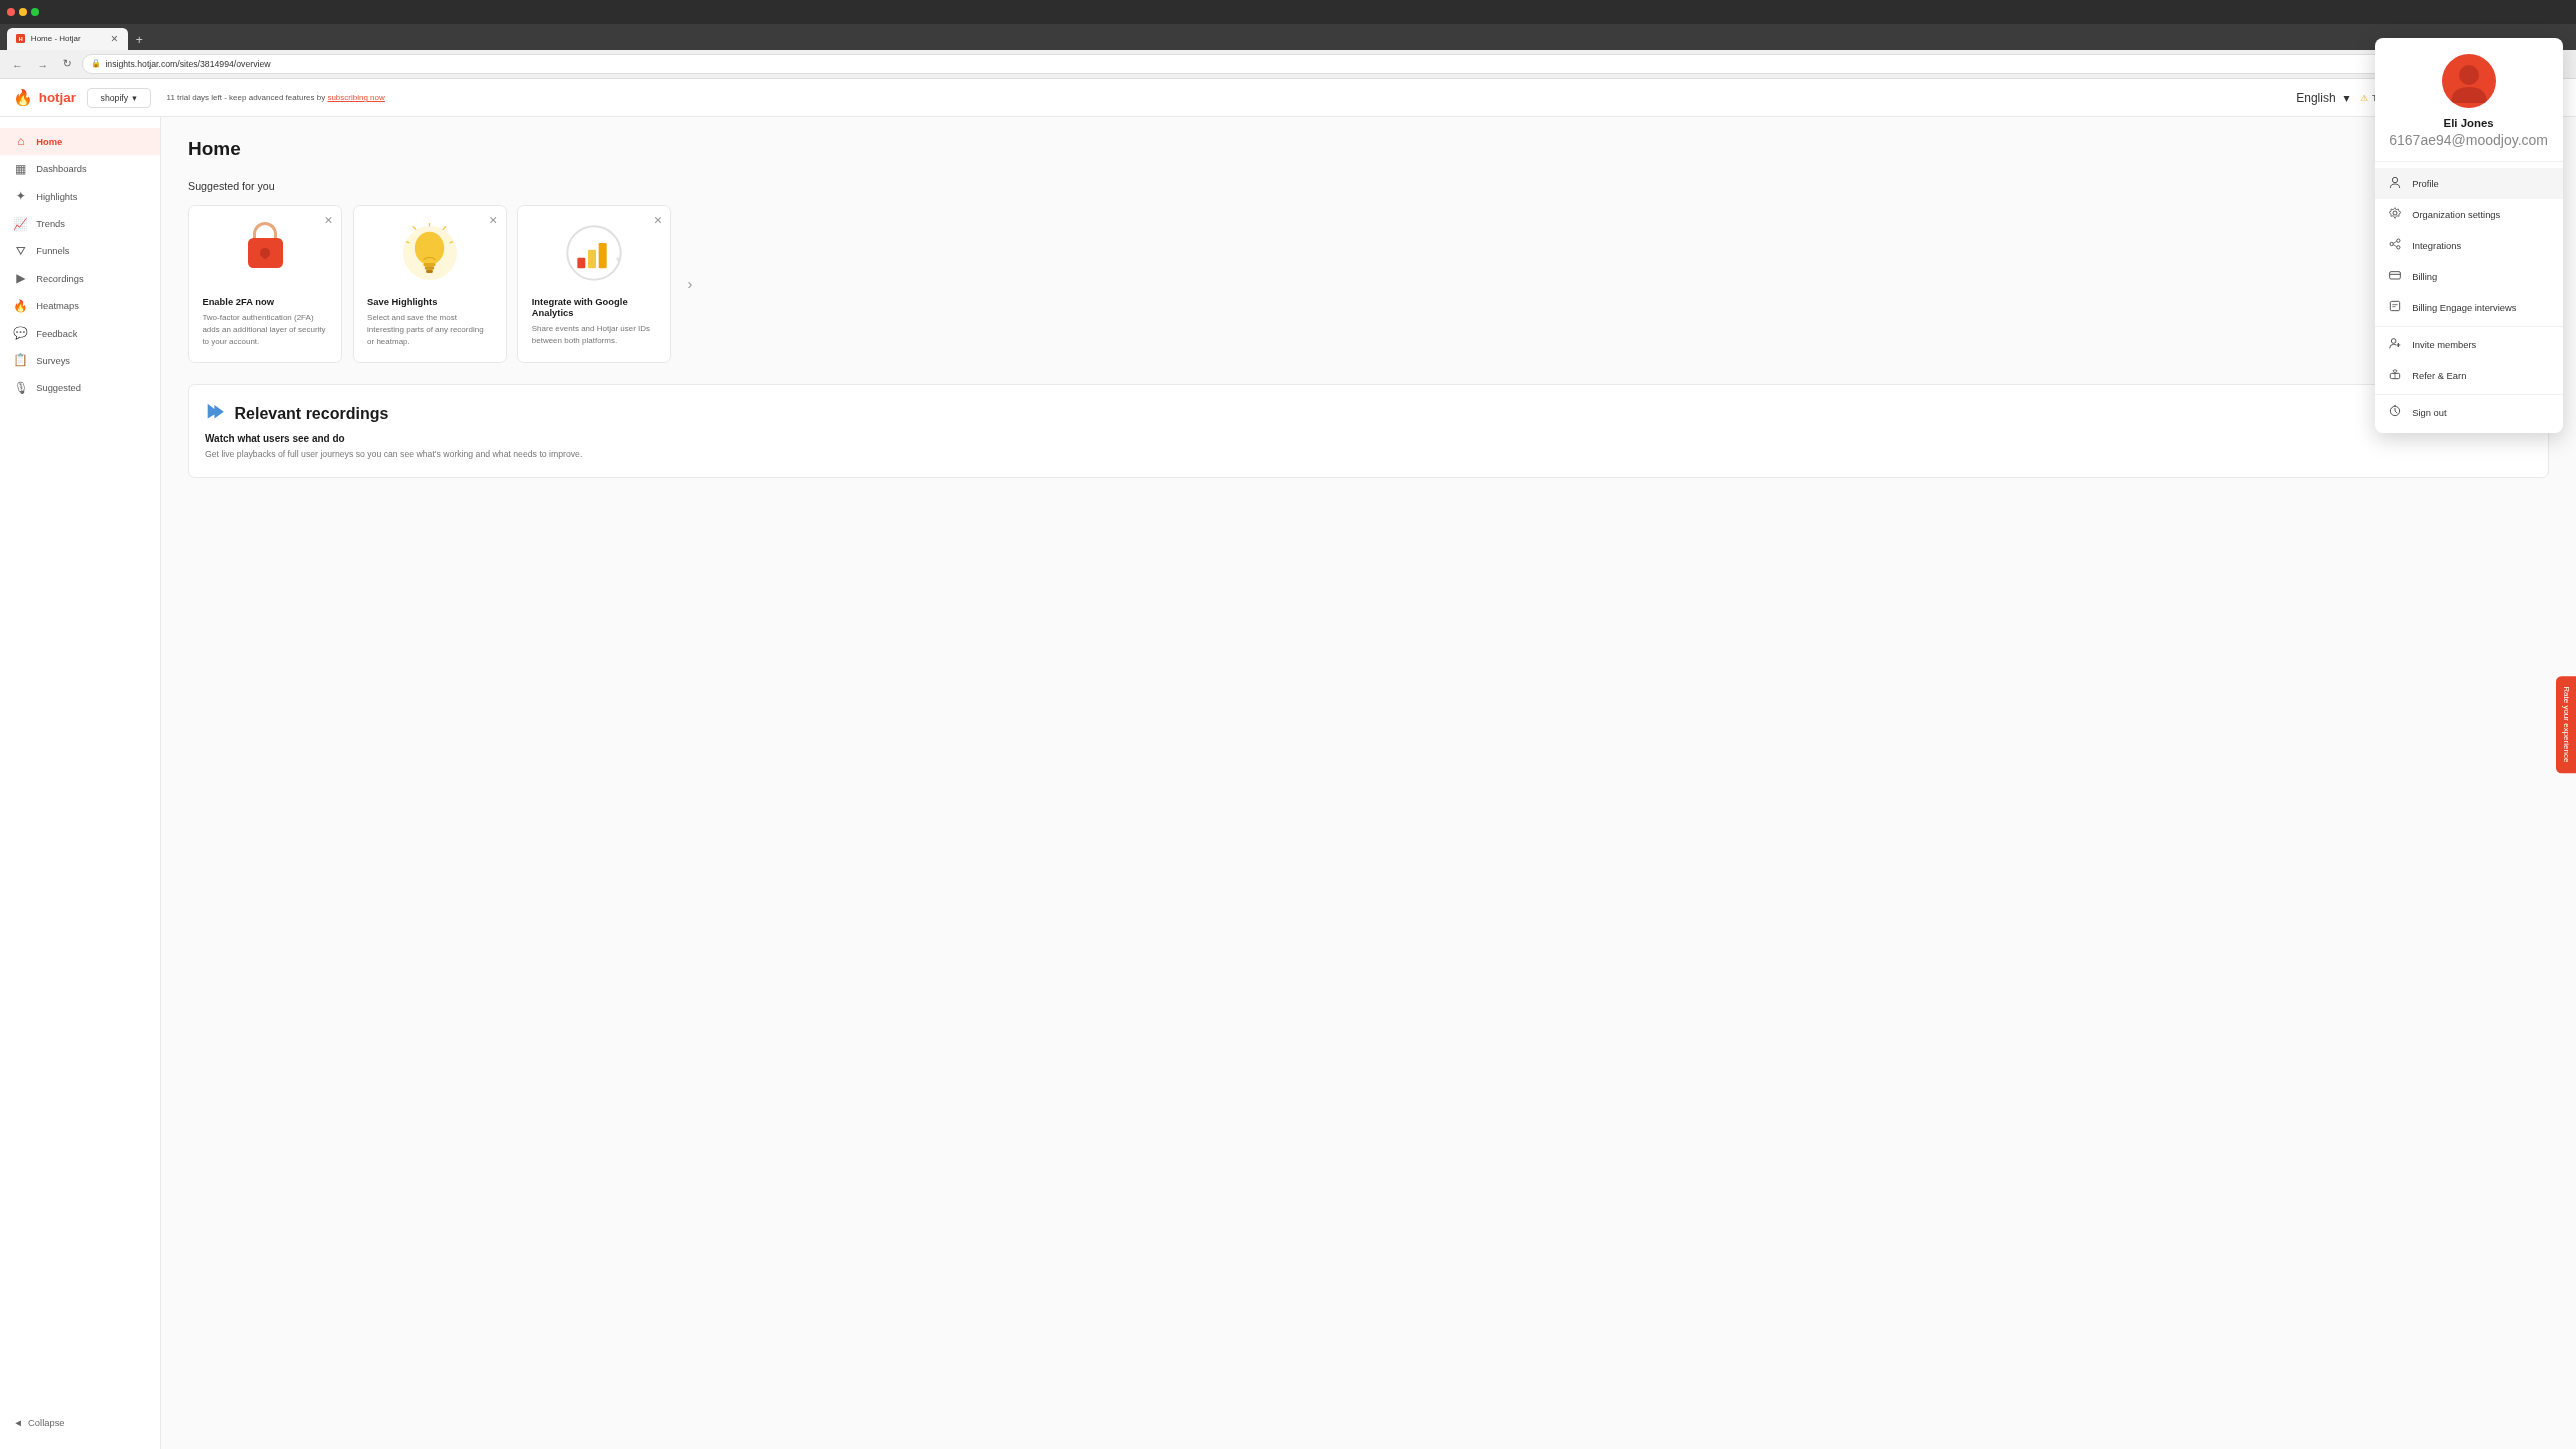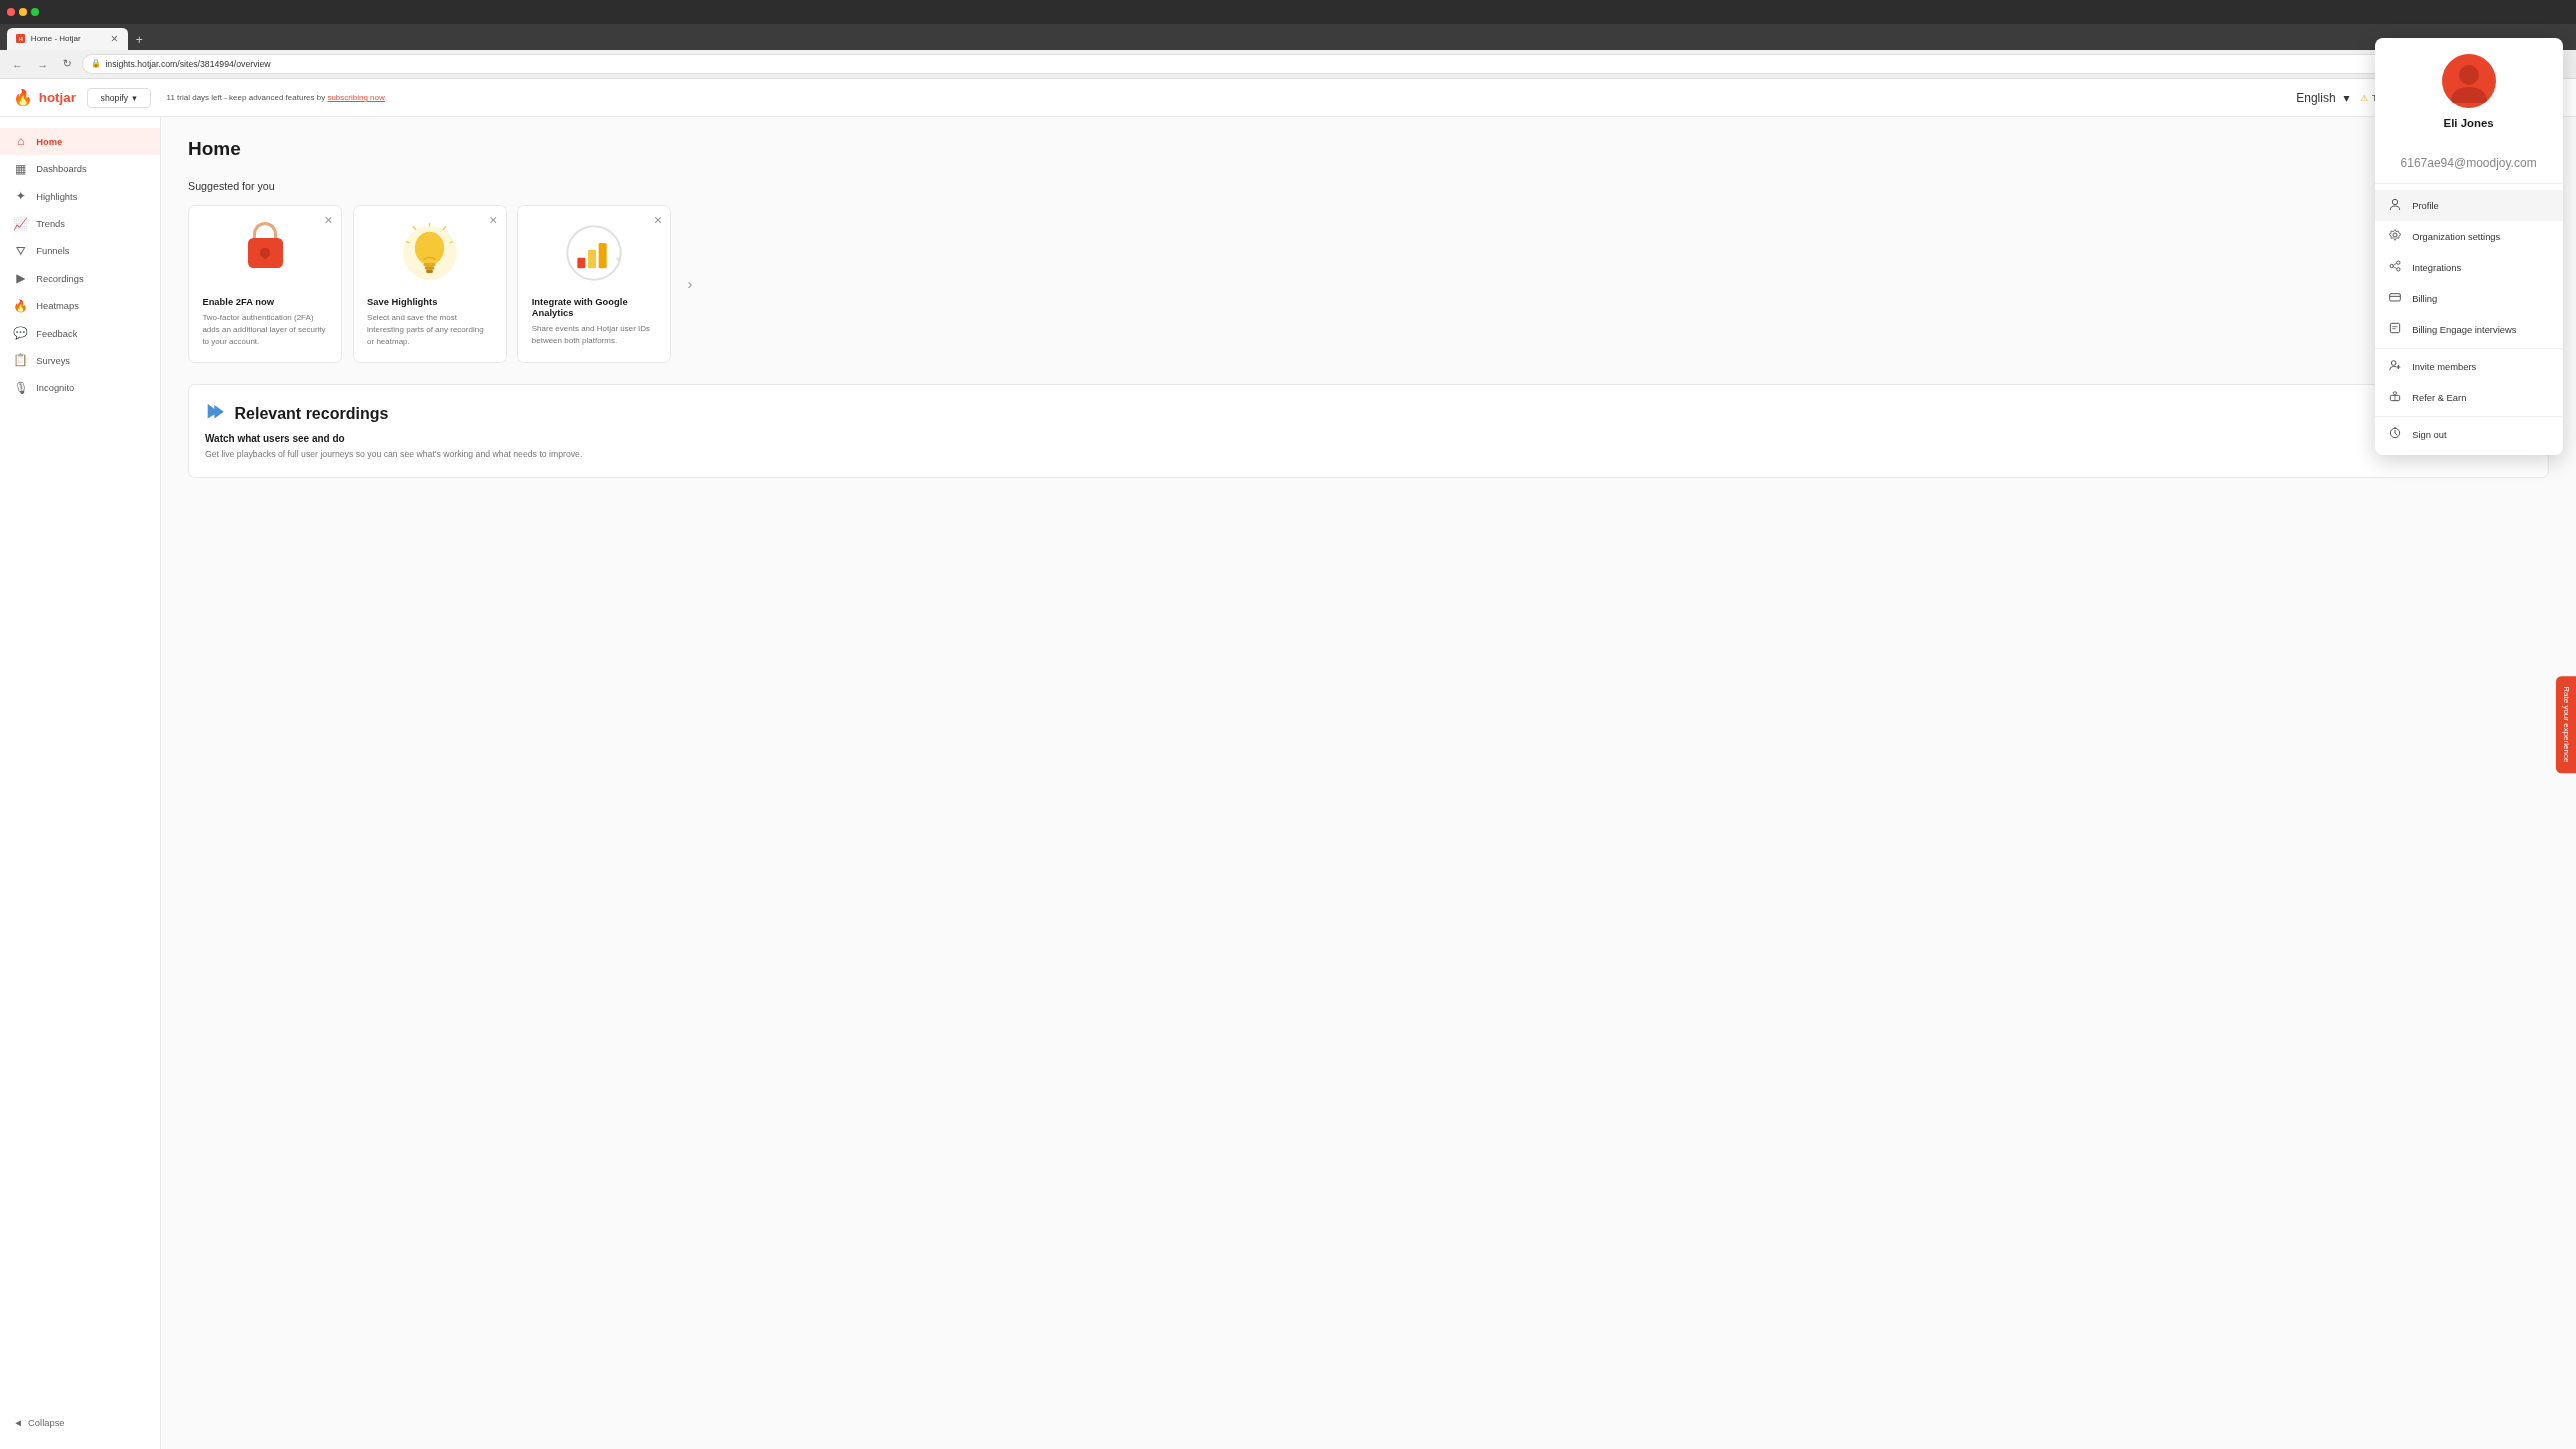--- a/index.html
+++ b/index.html
@@ -86,21 +86,21 @@
     .recordings-header { display: flex; align-items: center; gap: 8px; margin-bottom: 5.4px; }
     .recordings-icon { color: #4a90d9; font-size: 19px; }
     .recordings-title { font-size: 16px; font-weight: 700; color: #1a1a1a; }
     .sessions-btn { margin-left: auto; padding: 5.4px 10.7px; border: 0.7px solid #ddd; border-radius: 4px; background: white; display: flex; align-items: center; gap: 4px; cursor: pointer; font-size: 8.7px; }
     .recordings-subtitle { font-size: 10px; font-weight: 600; color: #1a1a1a; margin-bottom: 4px; }
     .recordings-desc { font-size: 8.7px; color: #777; line-height: 1.5; }
     .profile-dropdown { position: fixed; right: 13.4px; top: 38px; width: 188px; background: white; border-radius: 8px; box-shadow: 0 5.4px 21.5px rgba(0,0,0,0.18); z-index: 200; padding: 0; overflow: hidden; }
     .profile-header { padding: 16px 13.4px 13.4px; display: flex; flex-direction: column; align-items: center; border-bottom: 0.7px solid #f0f0f0; justify-content: space-between; }
     .profile-avatar { width: 54px; height: 54px; border-radius: 50%; background: #e8442a; display: flex; align-items: center; justify-content: center; margin-bottom: 9.4px; overflow: hidden; }
     .profile-name { font-size: 11.4px; font-weight: 700; color: #1a1a1a; margin-bottom: 2.7px; }
-    .profile-email { font-size: 12px; color: #888; margin-top: 24px; }
+    .profile-email { font-size: 14px; color: #888; }
     .menu-items { padding: 5.4px 0; }
     .menu-item { display: flex; align-items: center; gap: 9.4px; padding: 8px 13.4px; cursor: pointer; color: #333; font-size: 9.4px; transition: background 0.1s; }
     .menu-item.active { background: #f5f5f5; }
     .menu-icon { font-size: 12px; color: #555; width: 14.8px; text-align: center; }
     .menu-divider { height: 0.7px; background: #f0f0f0; margin: 2.7px 0; }
 
     
     .rate-experience { position: fixed; right: 0; top: 50%; transform: translateY(-50%); background: #e8442a; color: white; writing-mode: vertical-rl; text-orientation: mixed; padding: 10.7px 5.4px; border-radius: 5.4px 0 0 5.4px; font-size: 8px; cursor: pointer; z-index: 50; }
   </style>
 </head>
@@ -217,21 +217,21 @@
         <div class="sidebar-item">
           <span class="sidebar-icon">💬</span>
           <span>Feedback</span>
         </div>
         <div class="sidebar-item">
           <span class="sidebar-icon">📋</span>
           <span>Surveys</span>
         </div>
         <div class="sidebar-item">
           <span class="sidebar-icon">🎙</span>
-          <span>Incognito</span>
+          <span>Suggested</span>
         </div>
       </nav>
       <div class="sidebar-bottom">
         <div class="collapse-btn">
           <span>◄</span>
           <span>Collapse</span>
         </div>
       </div>
     </div>
 

